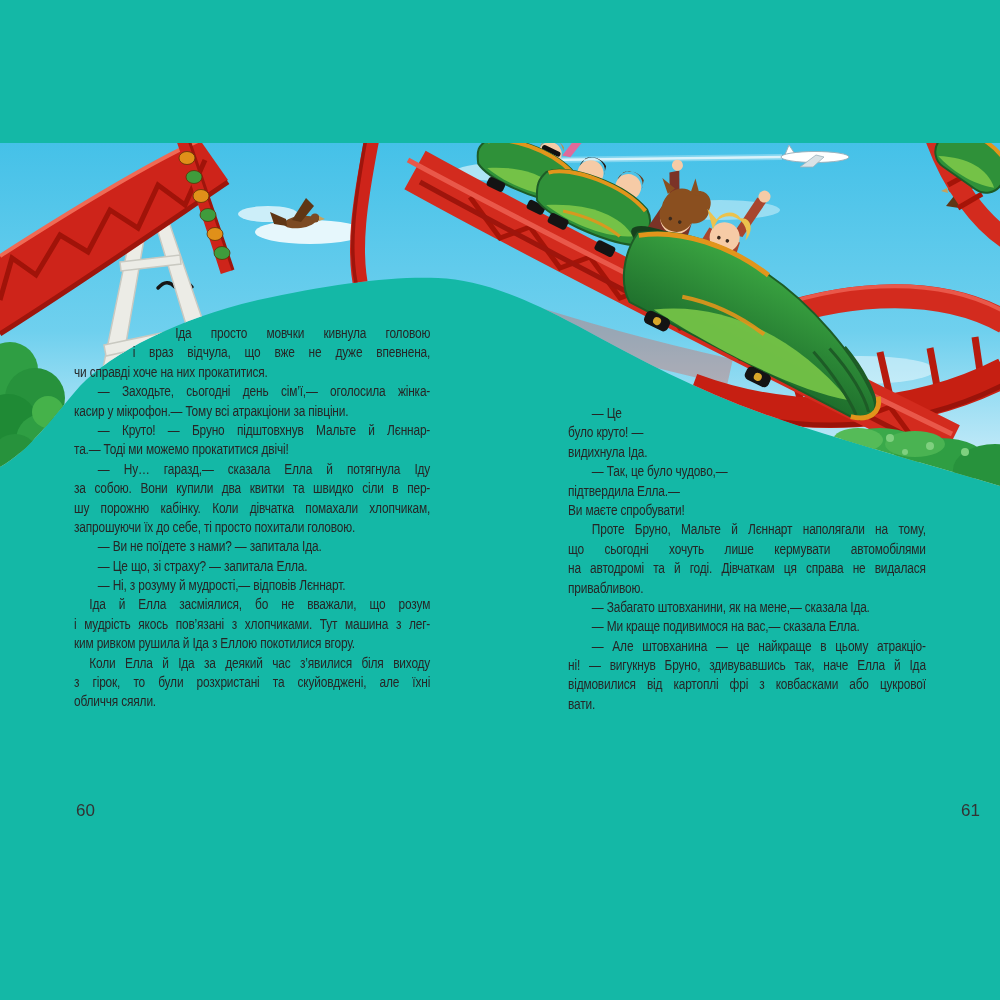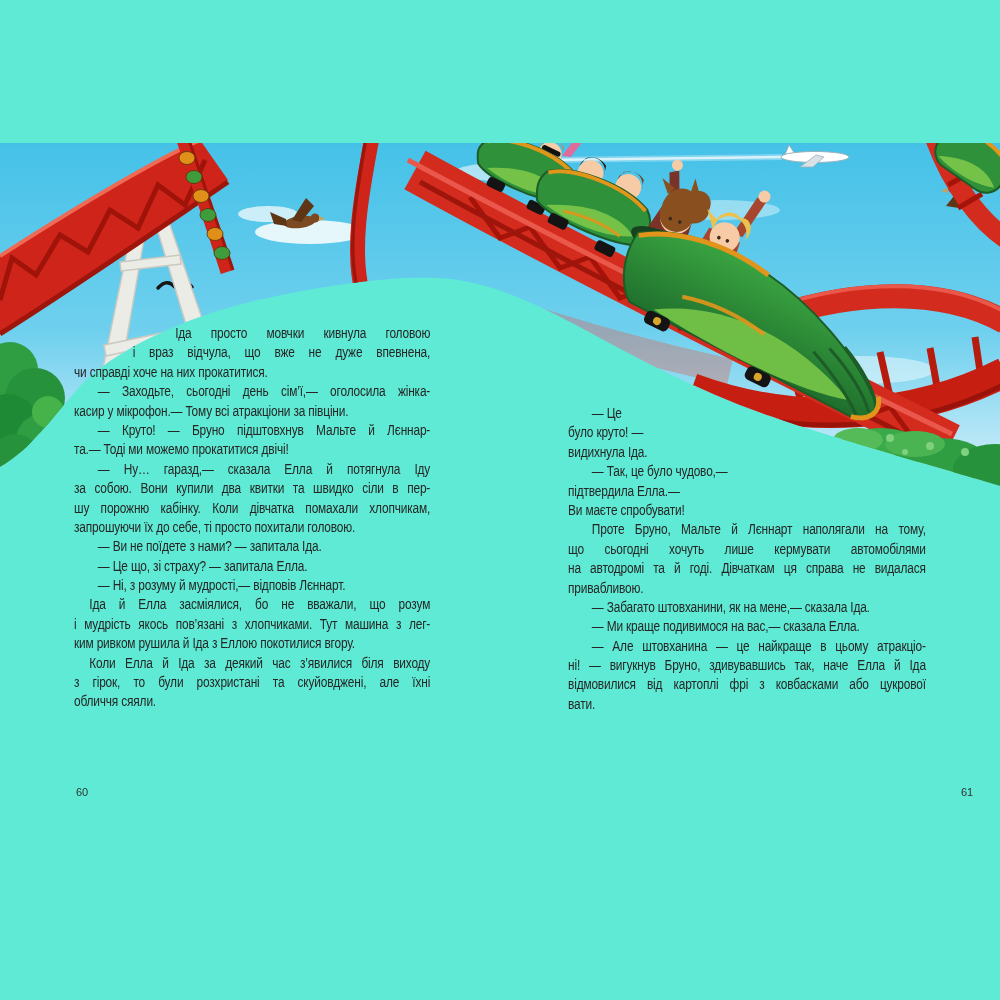--- a/index.html
+++ b/index.html
@@ -1,29 +1,29 @@
 <!DOCTYPE html>
 <html><head>
 <meta charset="utf-8">
 <style>
   html,body{margin:0;padding:0;background:#ffffff;}
-  #stage{position:relative;width:1000px;height:1000px;background:#5eead4;overflow:hidden;
+  #stage{position:relative;width:1000px;height:1000px;background:#14b8a6;overflow:hidden;
          font-family:"Liberation Sans", sans-serif;}
   #illo{position:absolute;left:0;top:0;}
   .col{position:absolute;color:#262626;font-size:14px;line-height:19.4px;
        letter-spacing:-0.2px;transform-origin:0 0;transform:scaleX(0.85);}
   .col .ln{height:19.4px;white-space:nowrap;}
   .col .ln.j{text-align:justify;text-align-last:justify;white-space:normal;}
   #leftcol{left:74px;top:324px;width:419px;}
   #rightcol{left:568px;top:404px;width:421px;}
   .i119{padding-left:119px;}
   .i69{padding-left:69px;}
   .i28{padding-left:28px;}
   .i18{padding-left:18px;}
-  .pagenum{position:absolute;font-size:11px;color:#333;}
+  .pagenum{position:absolute;font-size:17px;color:#333;margin-top:15px;}
   #pn-left{left:76px;top:786px;}
   #pn-right{left:961px;top:786px;}
 </style>
 </head>
 <body>
 
 <div id="stage">
 
   <svg id="illo" width="1000" height="500" viewBox="0 0 1000 500">
     <defs>

